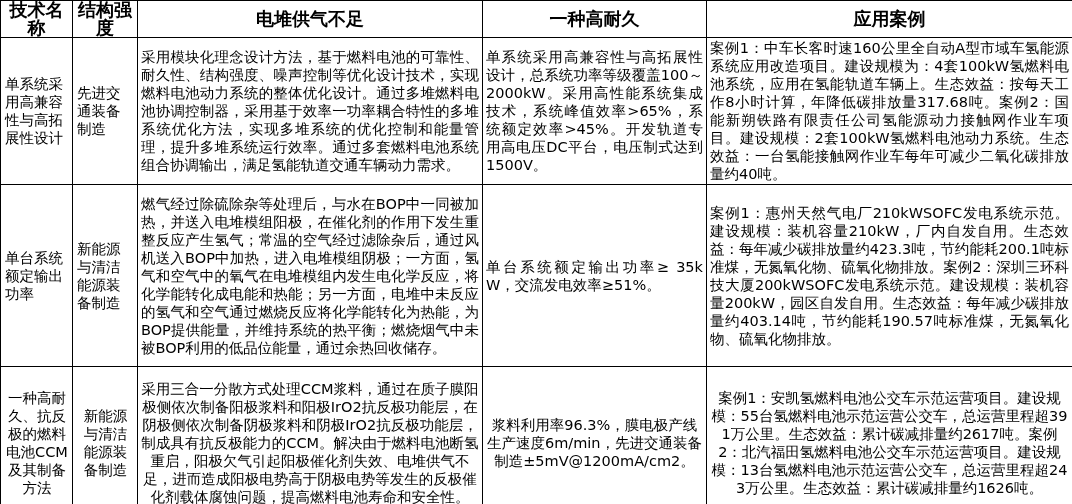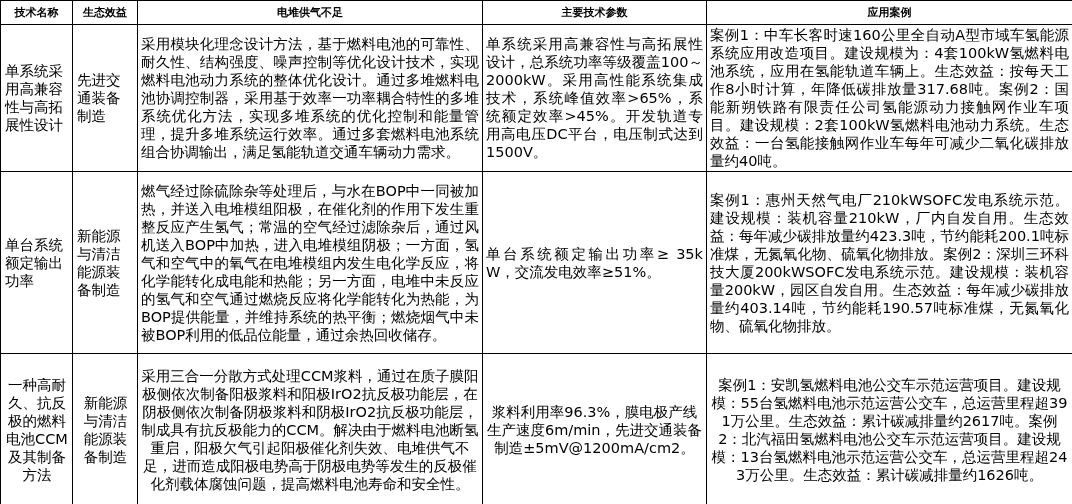--- a/index.html
+++ b/index.html
@@ -23,21 +23,21 @@
     line-height: 18px;
     vertical-align: middle;
     overflow: hidden;
     word-break: break-all;
   }
   .doc-table th {
     font-weight: bold;
     text-align: center;
     height: 23px;
     padding: 0 1px;
-    font-size: 11px;
+    font-size: 18px;
   }
   .doc-table td {
     padding: 1px 3px;
   }
   td.c-name, td.c-cat {
     text-align: left;
     padding-left: 4px;
   }
   td.c-process, td.c-params, td.c-cases {
     text-align: justify;
@@ -54,23 +54,23 @@
   <colgroup>
     <col style="width:72px">
     <col style="width:65px">
     <col style="width:345px">
     <col style="width:224px">
     <col style="width:366px">
   </colgroup>
   <thead>
     <tr>
       <th>技术名称</th>
-      <th>生态效益</th>
+      <th>结构强度</th>
       <th>电堆供气不足</th>
-      <th>主要技术参数</th>
+      <th>一种高耐久</th>
       <th>应用案例</th>
     </tr>
   </thead>
   <tbody>
     <tr class="r1">
       <td class="c-name">单系统采用高兼容性与高拓展性设计</td>
       <td class="c-cat">先进交通装备制造</td>
       <td class="c-process">采用模块化理念设计方法，基于燃料电池的可靠性、耐久性、结构强度、噪声控制等优化设计技术，实现燃料电池动力系统的整体优化设计。通过多堆燃料电池协调控制器，采用基于效率一功率耦合特性的多堆系统优化方法，实现多堆系统的优化控制和能量管理，提升多堆系统运行效率。通过多套燃料电池系统组合协调输出，满足氢能轨道交通车辆动力需求。</td>
       <td class="c-params">单系统采用高兼容性与高拓展性设计，总系统功率等级覆盖100～2000kW。采用高性能系统集成技术，系统峰值效率&gt;65%，系统额定效率&gt;45%。开发轨道专用高电压DC平台，电压制式达到1500V。</td>
       <td class="c-cases">案例1：中车长客时速160公里全自动A型市域车氢能源系统应用改造项目。建设规模为：4套100kW氢燃料电池系统，应用在氢能轨道车辆上。生态效益：按每天工作8小时计算，年降低碳排放量317.68吨。案例2：国能新朔铁路有限责任公司氢能源动力接触网作业车项目。建设规模：2套100kW氢燃料电池动力系统。生态效益：一台氢能接触网作业车每年可减少二氧化碳排放量约40吨。</td>

